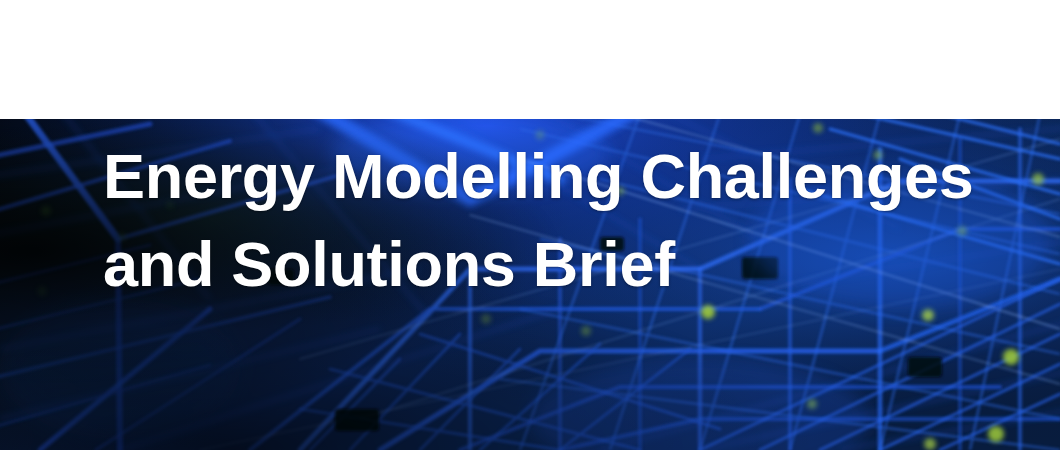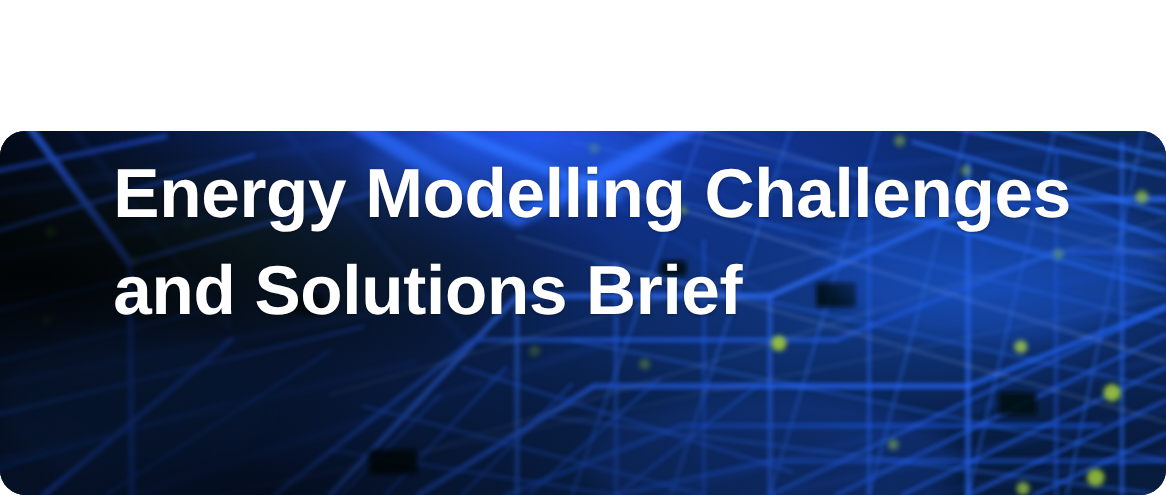--- a/index.html
+++ b/index.html
@@ -34,21 +34,20 @@
 
   
   .hero {
     position: absolute;
     left: 0;
     top: 119px;
     width: 1060px;
     height: 331px;
     overflow: hidden;
     background: #05090c;
-    border-radius: 23px;
   }
 
   .hero-art {
     position: absolute;
     left: 0;
     top: 0;
     width: 1060px;
     height: 331px;
   }
 

